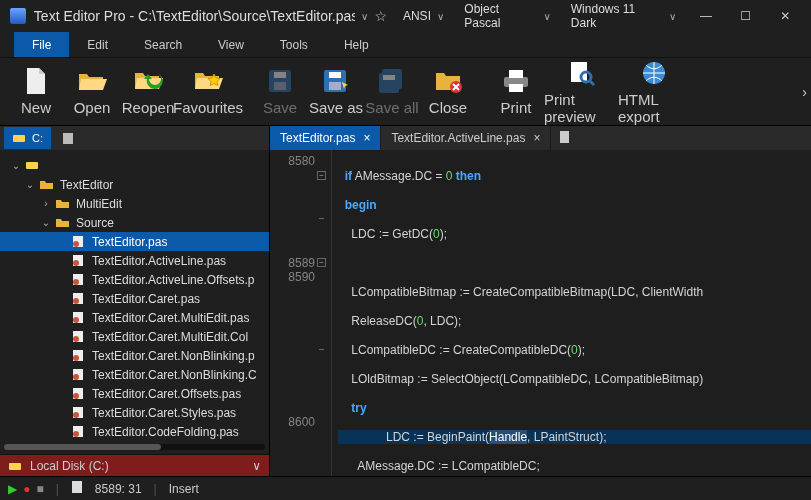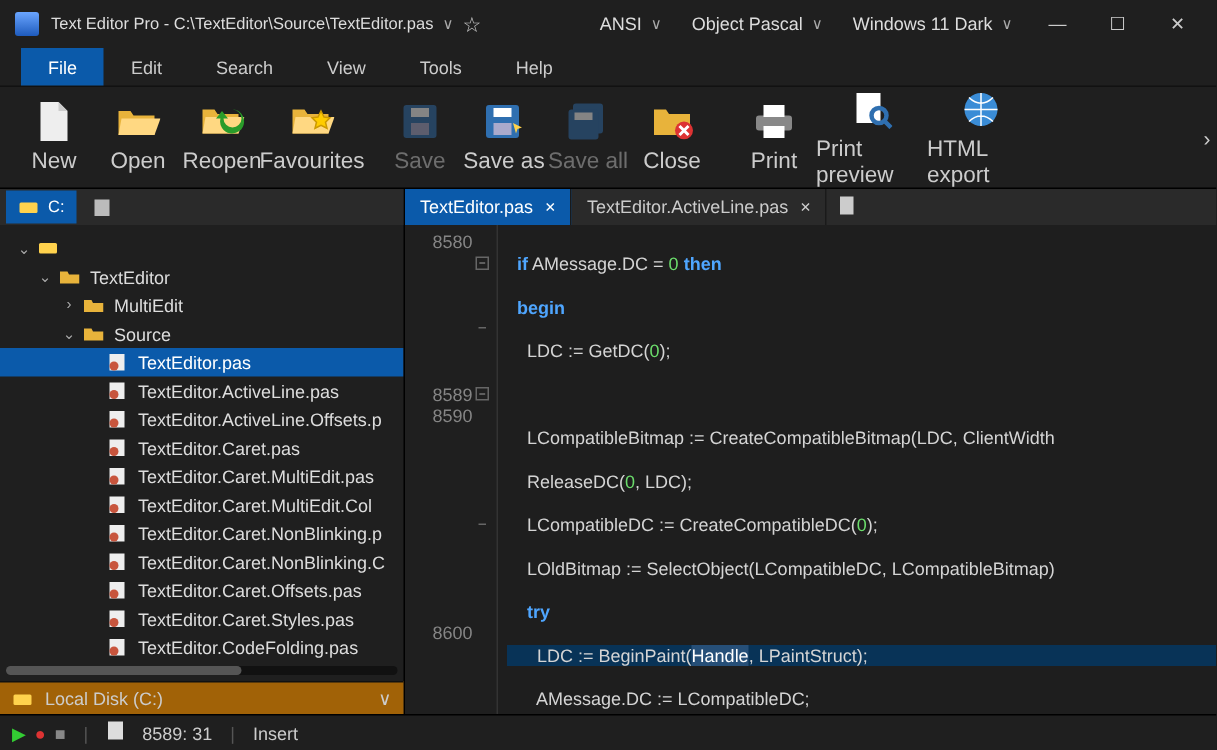--- a/index.html
+++ b/index.html
@@ -1,19 +1,19 @@
 <!DOCTYPE html>
 <html><head>
 <meta charset="utf-8">
 <style>
 * { box-sizing: border-box; margin: 0; padding: 0; font-family: "Segoe UI", sans-serif; }
 body { background: #1e1e1e; color: #ccc; width: 811px; height: 500px; overflow: hidden; display: flex; flex-direction: column; font-size: 12px; }
 .titlebar { height: 32px; background: #1f1f1f; display: flex; align-items: center; padding: 0 6px 0 10px; }
 .titlebar .logo { width: 16px; height: 16px; background: linear-gradient(#6aa5ff,#1e5bbd); border-radius: 2px; margin-right: 8px; }
-.titlebar .title { color: #ddd; font-size: 11px; white-space: nowrap; overflow: hidden; }
+.titlebar .title { color: #ddd; font-size: 14px; white-space: nowrap; overflow: hidden; }
 .titlebar .dd { margin-left: 6px; color: #ccc; font-size: 12px; display: flex; align-items: center; gap: 4px; }
 .titlebar .chev { font-size: 10px; color: #aaa; }
 .titlebar .spacer { flex: 1; }
 .titlebar .combo { color: #ddd; font-size: 12px; display: flex; align-items: center; gap: 6px; padding: 0 10px; }
 .titlebar .winbtn { width: 40px; height: 28px; display: flex; align-items: center; justify-content: center; color: #ccc; font-size: 12px; }
 .titlebar .star { color: #ccc; margin: 0 6px; font-size: 14px; }
 .menubar { height: 26px; background: #1f1f1f; display: flex; align-items: stretch; padding-left: 14px; border-bottom: 1px solid #111; }
 .menubar .item { padding: 0 18px; display: flex; align-items: center; color: #ccc; font-size: 12px; }
 .menubar .item.active { background: #0b5aaa; color: #fff; }
 .toolbar { height: 68px; background: #1f1f1f; display: flex; align-items: center; padding: 0 8px; border-bottom: 1px solid #000; position: relative; }
@@ -28,37 +28,37 @@
 .drivetabs .tab { height: 22px; display: flex; align-items: center; padding: 0 8px; gap: 6px; font-size: 11px; }
 .drivetabs .tab.active { background: #0b5aaa; color: #fff; }
 .treearea { flex: 1; overflow: hidden; padding-top: 6px; }
 .tree-row { display: flex; align-items: center; height: 19px; padding-left: 10px; font-size: 12px; color: #ddd; white-space: nowrap; }
 .tree-row .tw { width: 12px; text-align: center; color: #aaa; font-size: 10px; }
 .tree-row.sel { background: #0b5aaa; color: #fff; }
 .tree-row .fico { width: 16px; height: 14px; margin: 0 6px 0 2px; display:flex; align-items:center; justify-content:center; }
 .indent1 { padding-left: 24px; }
 .indent2 { padding-left: 40px; }
 .indent3 { padding-left: 56px; }
-.drivebar { height: 22px; background: #a16207; display: flex; align-items: center; gap: 8px; padding: 0 8px; border-top: 1px solid #111; font-size: 12px; }
+.drivebar { height: 22px; background: #7f1d1d; display: flex; align-items: center; gap: 8px; padding: 0 8px; border-top: 1px solid #111; font-size: 12px; }
 .drivebar .spacer { flex:1; }
 .editor { flex: 1; display: flex; flex-direction: column; min-width: 0; background: #1e1e1e; }
 .edtabs { height: 24px; background: #2a2a2a; display: flex; align-items: center; }
 .edtabs .etab { height: 24px; display: flex; align-items: center; padding: 0 10px; gap: 8px; font-size: 12px; color: #ccc; border-right: 1px solid #1a1a1a; }
 .edtabs .etab.active { background: #0b5aaa; color: #fff; }
 .etab .x { font-size: 12px; color: #fff; }
 .etab:not(.active) .x { color: #ccc; }
 .newt { padding: 0 8px; color: #bbb; }
 .code { flex: 1; display: flex; min-height: 0; font-family: Consolas, monospace; font-size: 12px; line-height: 14.5px; overflow: hidden; }
 .gutter { width: 62px; background: #1f1f1f; text-align: right; color: #858585; padding: 4px 4px 0 0; border-right: 1px solid #333; }
 .gutter .ln { height: 14.5px; padding-right: 12px; position: relative; }
 .gutter .fold { position: absolute; right: 1px; top: 2px; width: 9px; height: 9px; border: 1px solid #666; font-size: 8px; line-height: 7px; text-align: center; color: #aaa; }
 .gutter .dash { position: absolute; right: 3px; top: 6px; width: 5px; height: 1px; background: #666; }
 .codebody { flex: 1; padding: 4px 0 0 6px; white-space: pre; color: #d4d4d4; overflow: hidden; }
 .codebody .row { height: 14.5px; }
-.codebody .row.cur { background: #083357; }
+.codebody .row.cur { background: #083357; padding-left: 28px; }
 .kw { color: #4fa6ff; font-weight: bold; }
 .num { color: #6bdc6b; }
 .sel { background: #264f78; color: #fff; }
 .status { height: 24px; background: #1f1f1f; border-top: 1px solid #000; display: flex; align-items: center; padding: 0 8px; gap: 12px; font-size: 12px; color: #ccc; }
 .status .led { display: flex; gap: 6px; }
 .svg-folder { fill: #e8b33b; }
 .svg-disk { fill: #ffd24d; }
 .svg-pas { fill: #c8553d; }
 </style>
 </head>

